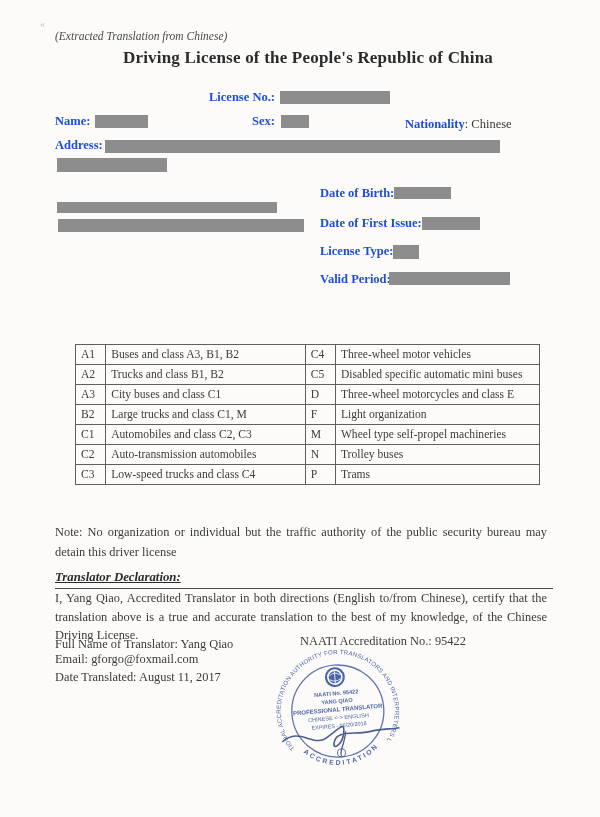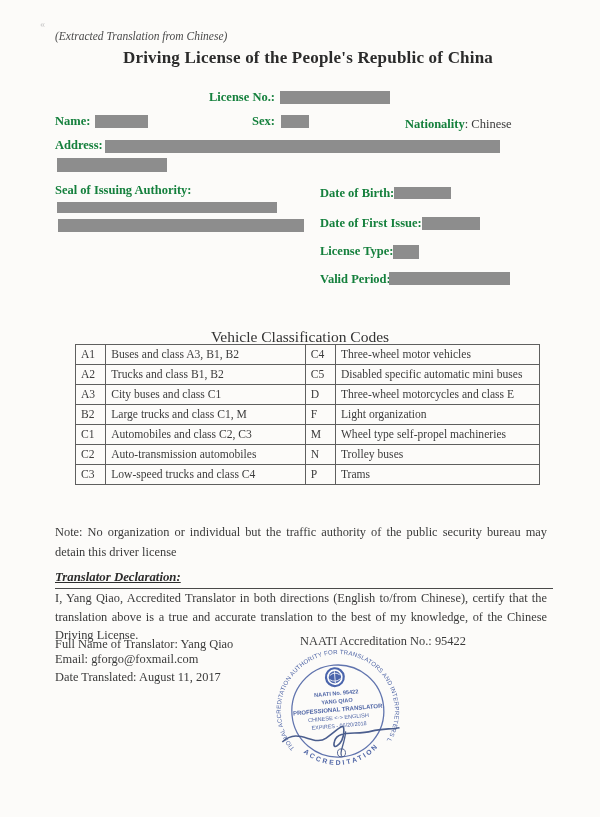--- a/index.html
+++ b/index.html
@@ -6,21 +6,21 @@
   .page{
     position:relative;
     width:600px;height:817px;
     margin:0 auto;
     background:#fcfbf9;
     font-family:"Liberation Serif", serif;
     color:#3a3a3a;
     overflow:hidden;
   }
   .abs{position:absolute;}
-  .lbl{font-weight:bold;color:#15803d;font-size:12.5px;white-space:nowrap;}
+  .lbl{font-weight:bold;color:#1d4ed8;font-size:12.5px;white-space:nowrap;}
   .val{font-size:12.5px;color:#3a3a3a;}
   .redact{position:absolute;background:#8d8d8d;}
   .tagline{font-style:italic;font-size:11.5px;color:#4a4a4a;}
   .doc-title{left:16px;right:0;text-align:center;font-size:17px;font-weight:bold;color:#2b2b2b;letter-spacing:.2px;}
   .tbl-title{left:0;right:0;text-align:center;font-size:15.5px;color:#333;}
   table.codes{border-collapse:collapse;width:465px;}
   table.codes td{
     border:1px solid #5f5f5f;
     font-size:11.6px;color:#3c3c3c;
     padding:2px 5px 2px 5px;height:15px;
@@ -56,37 +56,35 @@
   <span class="abs lbl" style="left:252px;top:114px;">Sex:</span>
   <span class="redact" style="left:281px;top:115px;width:28px;height:13px;"></span>
   <span class="abs" style="left:405px;top:114px;white-space:nowrap;">
     <span class="lbl">Nationality</span><span class="val">: Chinese</span>
   </span>
 
   <span class="abs lbl" style="left:55px;top:138px;">Address:</span>
   <span class="redact" style="left:105px;top:140px;width:395px;height:13px;"></span>
   <span class="redact" style="left:57px;top:158px;width:110px;height:14px;"></span>
 
-  <span class="abs lbl" style="left:55px;top:183px;">Seal of Issuing Authority:</span>
   <span class="redact" style="left:57px;top:202px;width:220px;height:11px;"></span>
   <span class="redact" style="left:58px;top:219px;width:246px;height:13px;"></span>
 
   <span class="abs lbl" style="left:320px;top:186px;">Date of Birth:</span>
   <span class="redact" style="left:394px;top:187px;width:57px;height:12px;"></span>
 
   <span class="abs lbl" style="left:320px;top:216px;">Date of First Issue:</span>
   <span class="redact" style="left:422px;top:217px;width:58px;height:13px;"></span>
 
   <span class="abs lbl" style="left:320px;top:244px;">License Type:</span>
   <span class="redact" style="left:393px;top:245px;width:26px;height:14px;"></span>
 
   <span class="abs lbl" style="left:320px;top:272px;">Valid Period:</span>
   <span class="redact" style="left:389px;top:272px;width:121px;height:13px;"></span>
 
-  <div class="abs tbl-title" style="top:328px;">Vehicle Classification Codes</div>
   <table class="codes abs" style="left:75px;top:344px;">
     <tbody>
       <tr>
         <td class="code">A1</td>
         <td class="desc1">Buses and class A3, B1, B2</td>
         <td class="code">C4</td>
         <td class="desc2">Three-wheel motor vehicles</td>
       </tr>
       <tr>
         <td class="code">A2</td>

